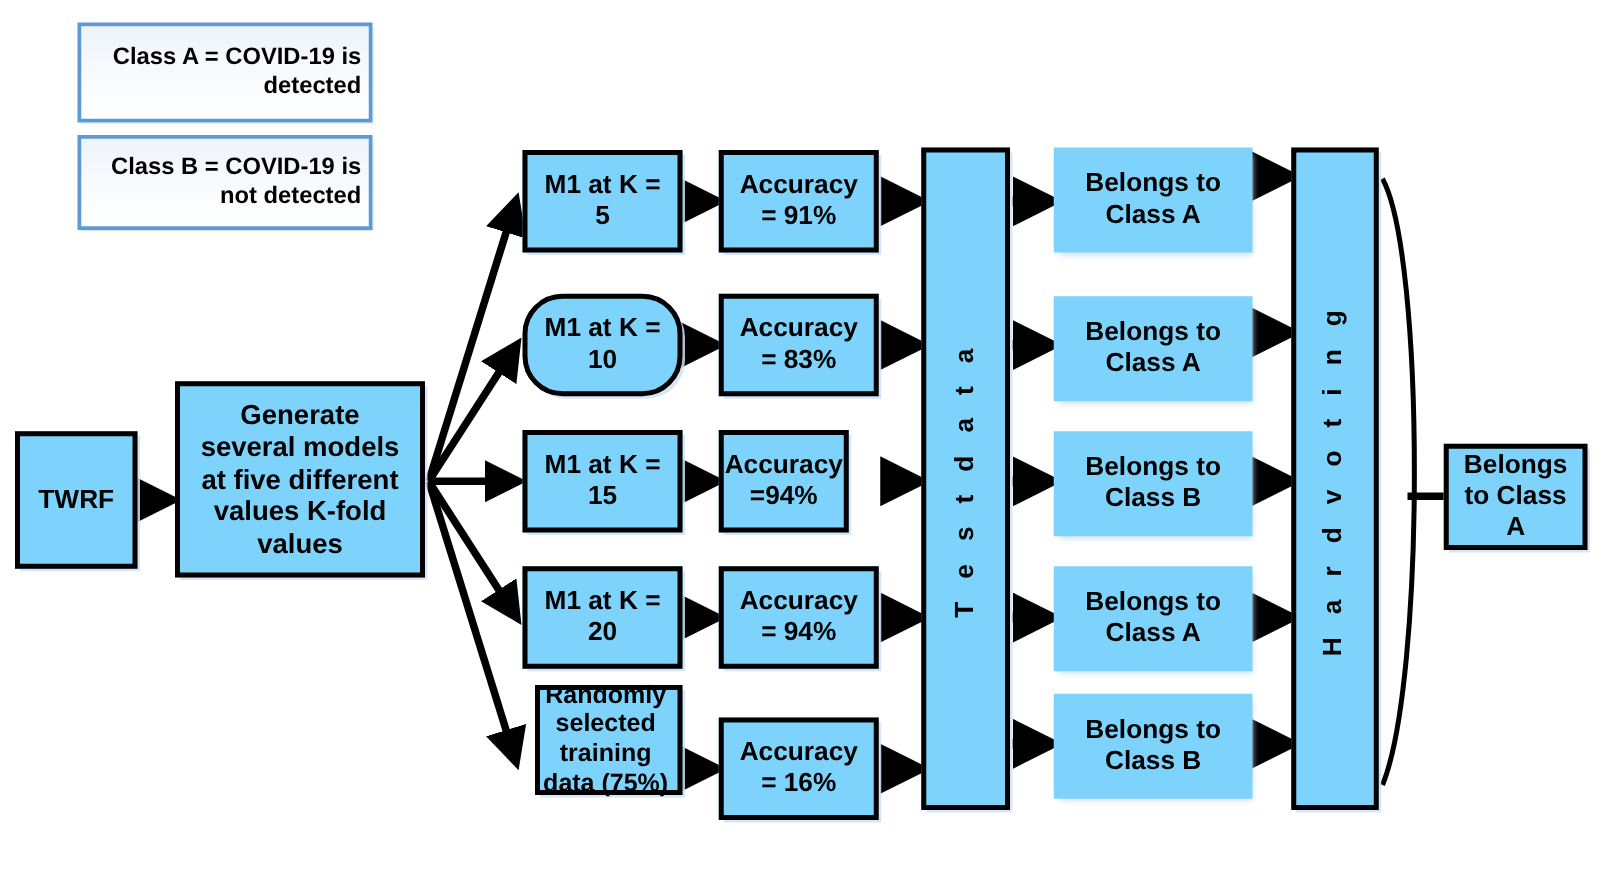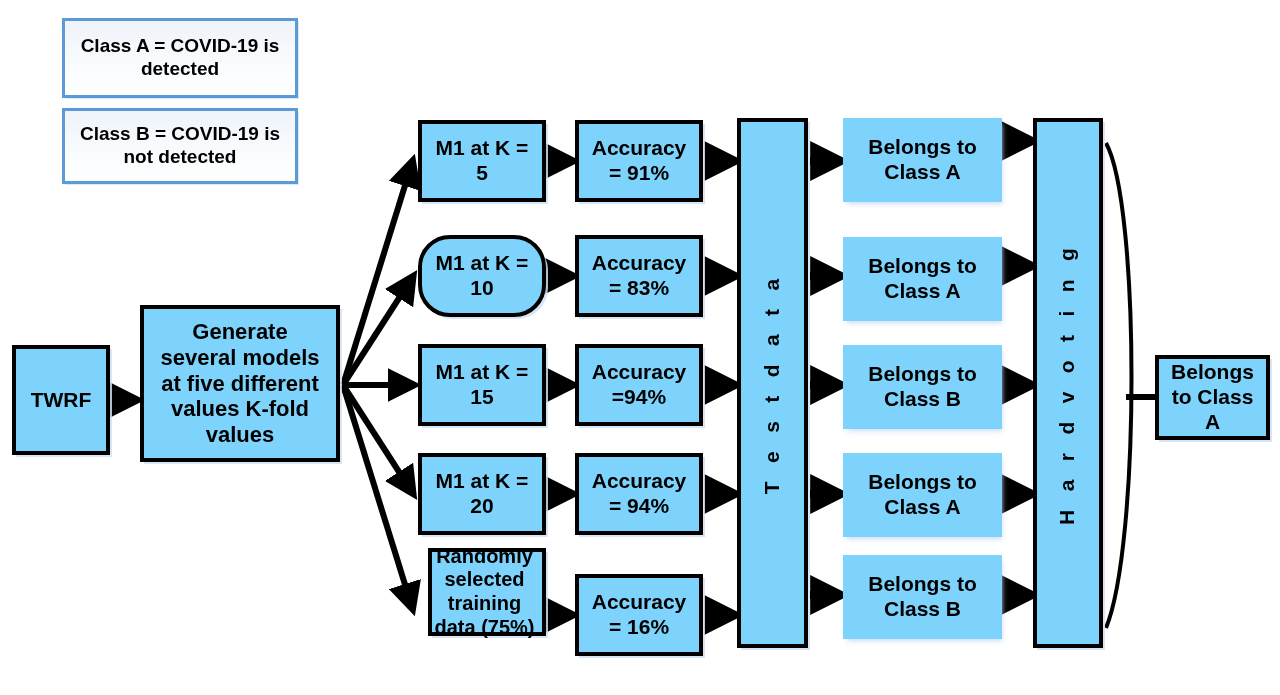--- a/index.html
+++ b/index.html
@@ -18,21 +18,21 @@
     box-shadow:3px 3px 0 -1px rgba(210,225,245,.85);
   }
   .solid{border:4px solid #000000;}
   .plain{border:none;box-shadow:2px 4px 5px -2px rgba(200,220,245,.95);}
 
   
   .legend{
     position:absolute;box-sizing:border-box;
     border:3px solid #5B9BD5;
     background:linear-gradient(to bottom,#eef3fa 0%,#f7fafd 45%,#ffffff 100%);
-    display:flex;align-items:center;justify-content:center;text-align:center;
+    display:flex;align-items:center;justify-content:center;text-align:right;
     font-weight:bold;color:#000;line-height:1.2;
     box-shadow:2px 2px 0 -1px rgba(210,228,245,.8);
   }
 
   
   .vert .vtext{
     transform:rotate(-90deg);white-space:nowrap;
     font-weight:bold;letter-spacing:.30em;
   }
 
@@ -121,21 +121,21 @@
   <div class="box solid" style="left:428px;top:548px;width:118px;height:88px;font-size:20px;padding:0 2px;overflow:visible;">
     <span style="display:block;width:128px;margin-left:-5px;">Randomly selected training data (75%)</span>
   </div>
 
   <div class="box solid" style="left:575px;top:120px;width:128px;height:82px;font-size:21px;padding:0 4px;">
     <span>Accuracy = 91%</span>
   </div>
   <div class="box solid" style="left:575px;top:235px;width:128px;height:82px;font-size:21px;padding:0 4px;">
     <span>Accuracy = 83%</span>
   </div>
-  <div class="box solid" style="left:575px;top:344px;width:128px;height:82px;font-size:21px;padding:0 4px;">
+  <div class="box solid" style="left:575px;top:344px;width:104px;height:82px;font-size:21px;padding:0 4px;">
     <span>Accuracy =94%</span>
   </div>
   <div class="box solid" style="left:575px;top:453px;width:128px;height:82px;font-size:21px;padding:0 4px;">
     <span>Accuracy = 94%</span>
   </div>
   <div class="box solid" style="left:575px;top:574px;width:128px;height:82px;font-size:21px;padding:0 4px;">
     <span>Accuracy = 16%</span>
   </div>
 
   <div class="box solid vert" style="left:737px;top:118px;width:71px;height:530px;">

